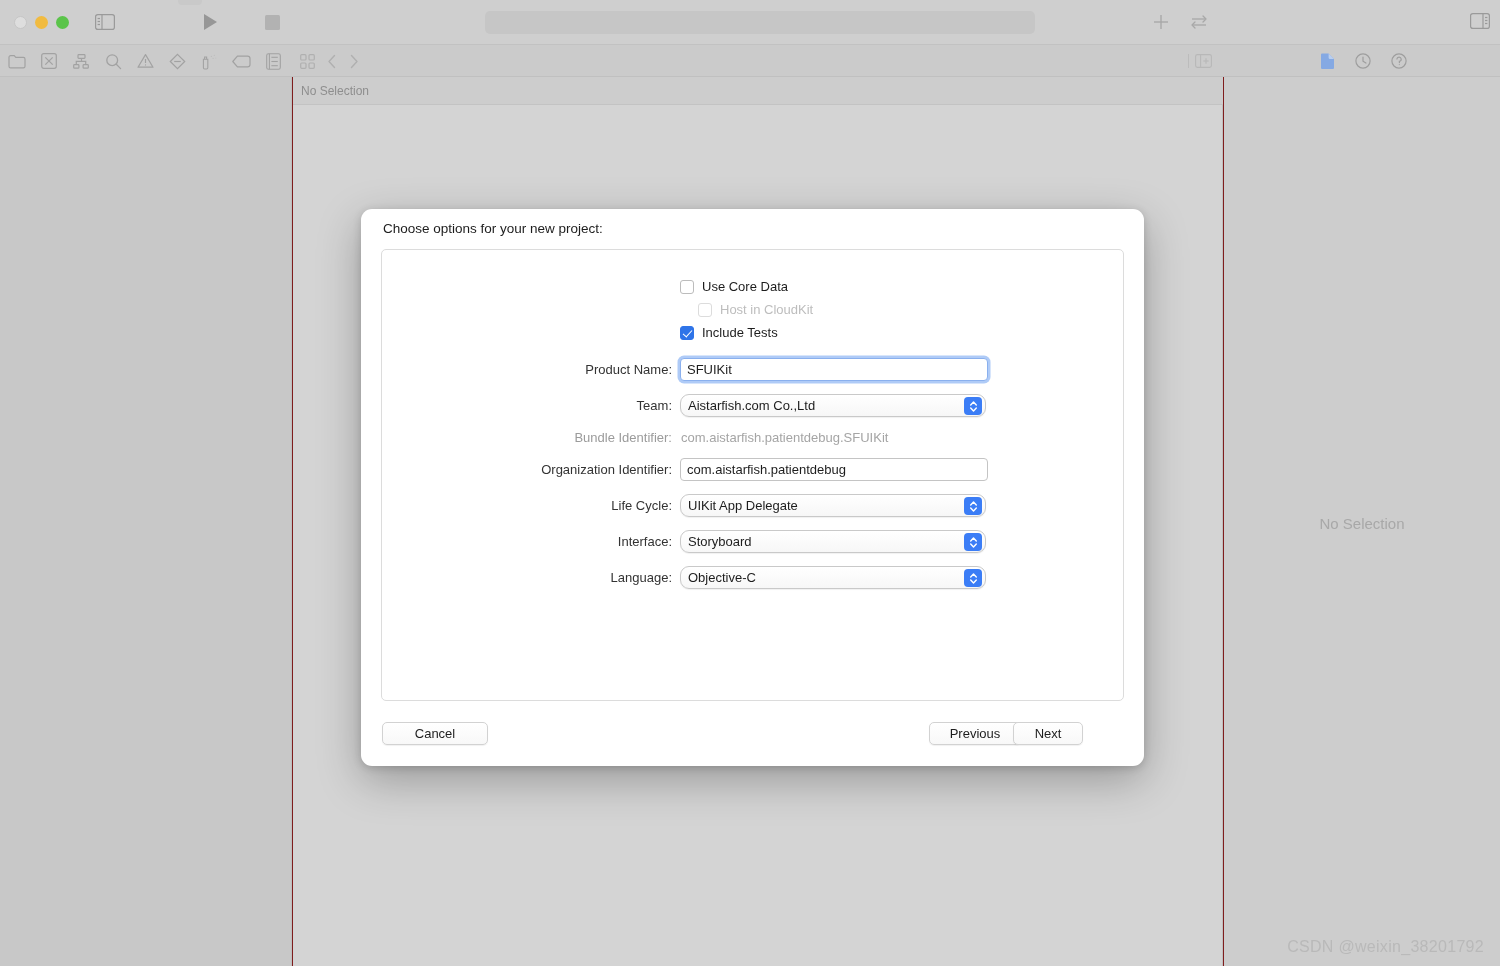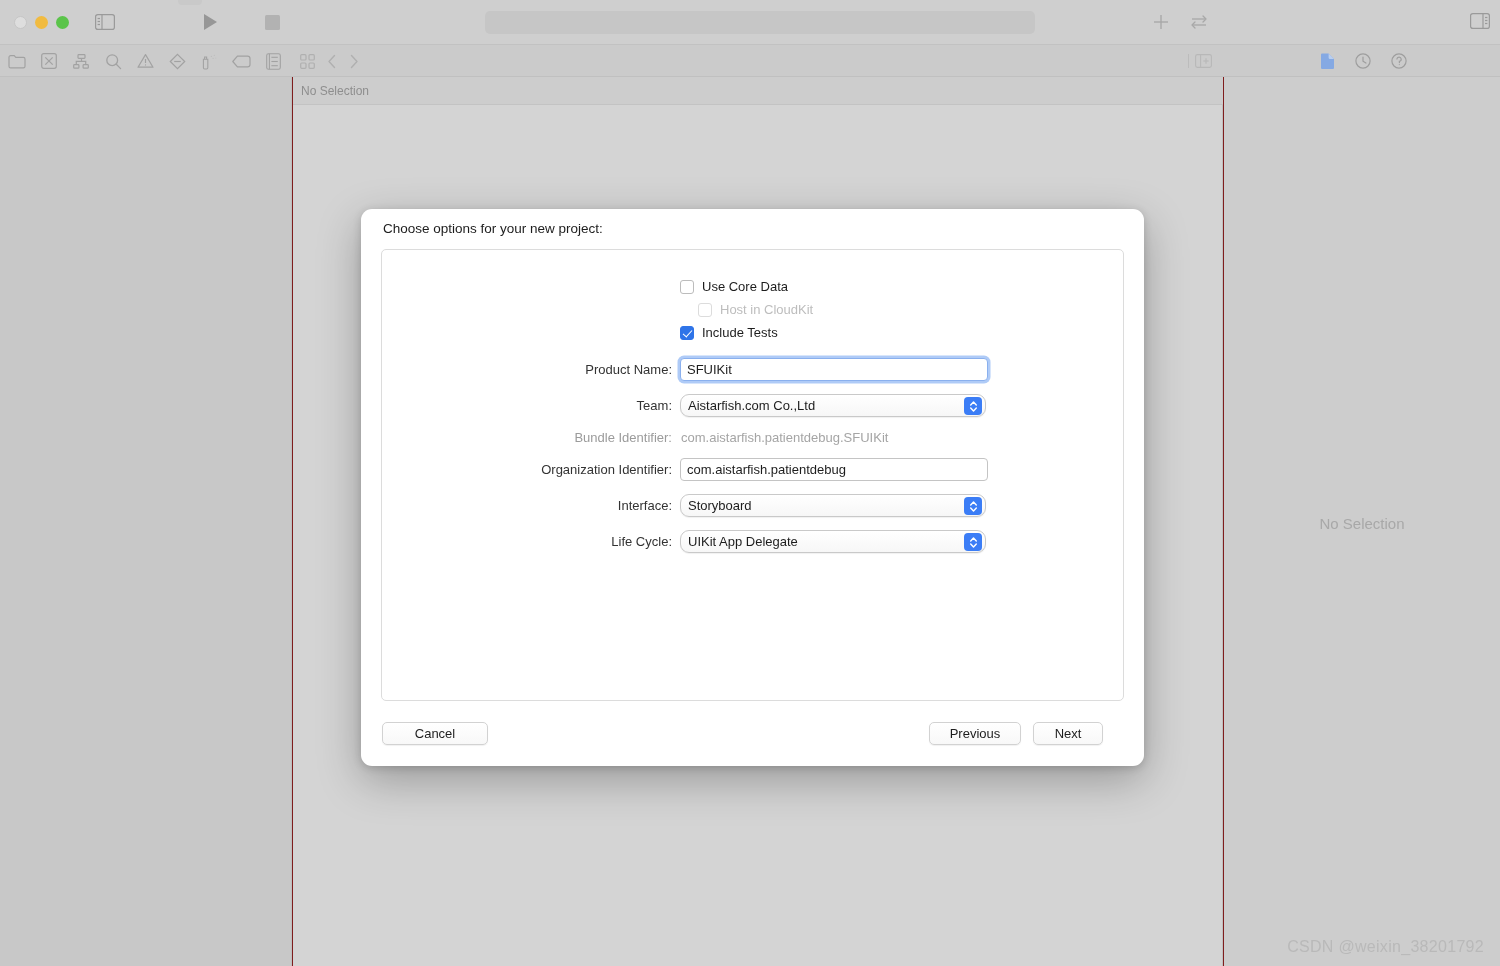--- a/index.html
+++ b/index.html
@@ -332,21 +332,21 @@
     border-radius: 5px;
     background: linear-gradient(#ffffff, #f8f8f8);
     box-shadow: 0 1px 1px rgba(0,0,0,0.06);
     font-family: "Liberation Sans", sans-serif;
     font-size: 13px;
     color: #1d1d1d;
     cursor: default;
   }
   .btn-cancel   { left: 21px;  top: 14px; width: 106px; }
   .btn-previous { left: 568px; top: 14px; width: 92px; }
-  .btn-next     { left: 672px; top: 14px; width: 67px; }
+  .btn-next     { left: 652px; top: 14px; width: 67px; }
 </style>
 </head>
 <body>
 
 <div id="app">
 
   <div class="titlebar">
     <div class="titlebar-notch"></div>
 
     <div class="traffic-lights">
@@ -569,35 +569,47 @@
             </div>
             <div class="form-row">
               <div class="form-label dim">Bundle Identifier:</div>
               <div class="static-value">com.aistarfish.patientdebug.SFUIKit</div>
             </div>
             <div class="form-row">
               <div class="form-label">Organization Identifier:</div>
               <input class="text-input" type="text" value="com.aistarfish.patientdebug" style="">
             </div>
             <div class="form-row">
+              <div class="form-label">Life Cycle:</div>
+              <div class="popup">
+                <span>UIKit App Delegate</span>
+                <span class="popup-arrows">
+                  <svg width="9" height="13" viewBox="0 0 9 13" fill="none" stroke="#fff" stroke-width="1.4" stroke-linecap="round" stroke-linejoin="round">
+                    <polyline points="1.7,5 4.5,2 7.3,5"></polyline>
+                    <polyline points="1.7,8 4.5,11 7.3,8"></polyline>
+                  </svg>
+                </span>
+              </div>
+            </div>
+            <div class="form-row">
               <div class="form-label">Interface:</div>
               <div class="popup">
                 <span>Storyboard</span>
                 <span class="popup-arrows">
                   <svg width="9" height="13" viewBox="0 0 9 13" fill="none" stroke="#fff" stroke-width="1.4" stroke-linecap="round" stroke-linejoin="round">
                     <polyline points="1.7,5 4.5,2 7.3,5"></polyline>
                     <polyline points="1.7,8 4.5,11 7.3,8"></polyline>
                   </svg>
                 </span>
               </div>
             </div>
             <div class="form-row">
-              <div class="form-label">Life Cycle:</div>
+              <div class="form-label">Language:</div>
               <div class="popup">
-                <span>UIKit App Delegate</span>
+                <span>Objective-C</span>
                 <span class="popup-arrows">
                   <svg width="9" height="13" viewBox="0 0 9 13" fill="none" stroke="#fff" stroke-width="1.4" stroke-linecap="round" stroke-linejoin="round">
                     <polyline points="1.7,5 4.5,2 7.3,5"></polyline>
                     <polyline points="1.7,8 4.5,11 7.3,8"></polyline>
                   </svg>
                 </span>
               </div>
             </div>
           </div>
         <div class="check-group" id="check-container">

